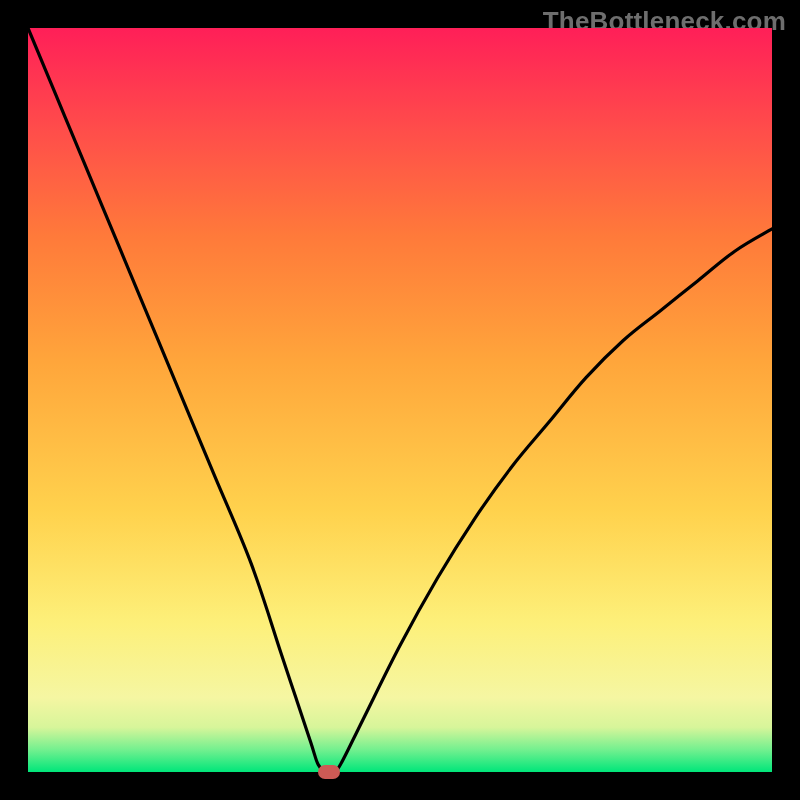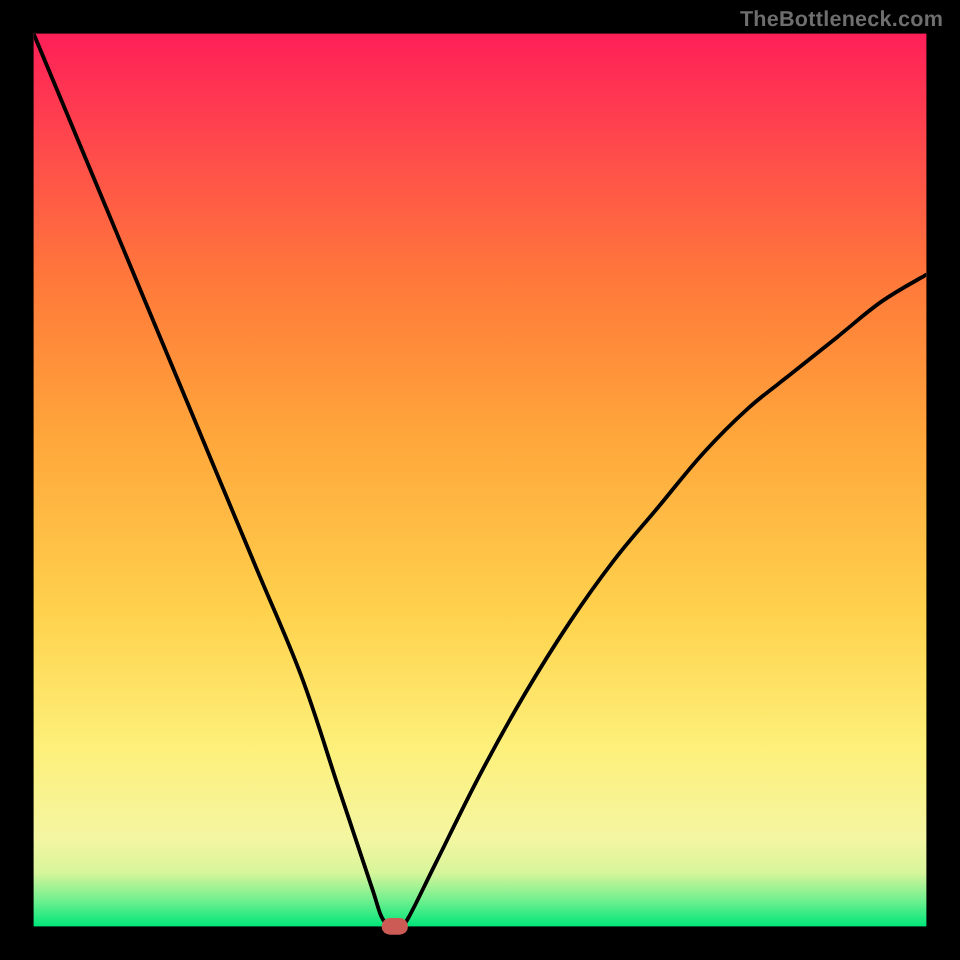--- a/index.html
+++ b/index.html
@@ -8,21 +8,21 @@
     position: relative;
     width: 800px;
     height: 800px;
     background: #000;
   }
   .watermark {
     position: absolute;
     top: 6px;
     right: 14px;
     font-family: Arial, Helvetica, sans-serif;
-    font-size: 18px;
+    font-size: 26px;
     font-weight: 600;
     color: #6e6e6e;
     letter-spacing: 0.2px;
   }
   .plot {
     position: absolute;
     left: 28px;
     top: 28px;
     width: 744px;
     height: 744px;

